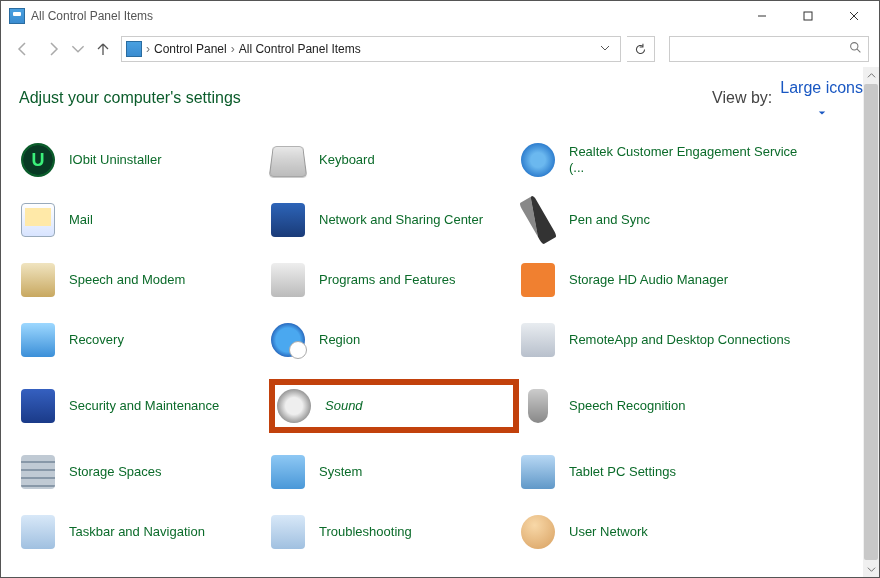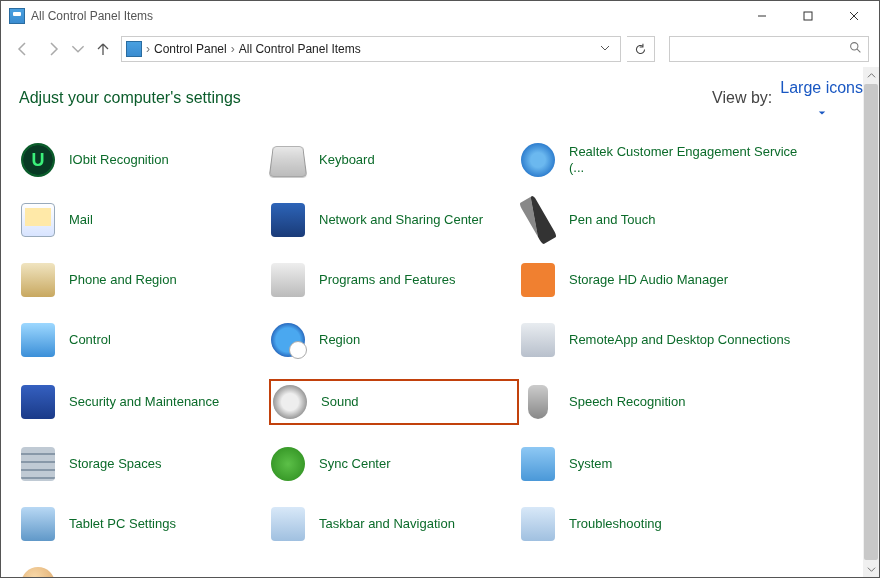--- a/index.html
+++ b/index.html
@@ -122,21 +122,22 @@
     flex-shrink:0;
     display:flex; align-items:center; justify-content:center;
     font-size: 22px;
   }
   .item .label {
     color: #0b6b2a;
     font-size: 13px;
     line-height: 1.25;
   }
   .highlight {
-    border: 2px solid #c2410c;
+    border: 6px solid #c2410c;
+    font-style: italic;
   }
   .scrolltrack {
     width: 16px;
     background: #f0f0f0;
     display:flex; flex-direction:column; align-items:center;
   }
   .scroll-arrow {
     width:16px; height:16px;
     display:flex; align-items:center; justify-content:center;
     color:#666;
@@ -265,21 +266,21 @@
               <path d="M1 3 L5 7 L9 3" fill="#1957c2"></path>
             </svg>
         </span>
       </div>
     </div>
     <div class="grid" id="grid">
         <div class="item">
           <div class="icon">
             <div class="ic ic-iobit">U</div>
           </div>
-          <div class="label">IObit Recognition</div>
+          <div class="label">IObit Uninstaller</div>
         </div>
         <div class="item">
           <div class="icon">
             <div class="ic ic-keyboard"></div>
           </div>
           <div class="label">Keyboard</div>
         </div>
         <div class="item">
           <div class="icon">
             <div class="ic ic-lenovo"></div>
@@ -295,45 +296,45 @@
         <div class="item">
           <div class="icon">
             <div class="ic ic-network"></div>
           </div>
           <div class="label">Network and Sharing Center</div>
         </div>
         <div class="item">
           <div class="icon">
             <div class="ic ic-pen"></div>
           </div>
-          <div class="label">Pen and Touch</div>
+          <div class="label">Pen and Sync</div>
         </div>
         <div class="item">
           <div class="icon">
             <div class="ic ic-phone"></div>
           </div>
-          <div class="label">Phone and Region</div>
+          <div class="label">Speech and Modem</div>
         </div>
         <div class="item">
           <div class="icon">
             <div class="ic ic-programs"></div>
           </div>
           <div class="label">Programs and Features</div>
         </div>
         <div class="item">
           <div class="icon">
             <div class="ic ic-realtek"></div>
           </div>
           <div class="label">Storage HD Audio Manager</div>
         </div>
         <div class="item">
           <div class="icon">
             <div class="ic ic-recovery"></div>
           </div>
-          <div class="label">Control</div>
+          <div class="label">Recovery</div>
         </div>
         <div class="item">
           <div class="icon">
             <div class="ic ic-region"></div>
           </div>
           <div class="label">Region</div>
         </div>
         <div class="item">
           <div class="icon">
             <div class="ic ic-remoteapp"></div>
@@ -356,26 +357,20 @@
           <div class="icon">
             <div class="ic ic-speech"></div>
           </div>
           <div class="label">Speech Recognition</div>
         </div>
         <div class="item">
           <div class="icon">
             <div class="ic ic-storage"></div>
           </div>
           <div class="label">Storage Spaces</div>
-        </div>
-        <div class="item">
-          <div class="icon">
-            <div class="ic ic-sync"></div>
-          </div>
-          <div class="label">Sync Center</div>
         </div>
         <div class="item">
           <div class="icon">
             <div class="ic ic-system"></div>
           </div>
           <div class="label">System</div>
         </div>
         <div class="item">
           <div class="icon">
             <div class="ic ic-tablet"></div>

